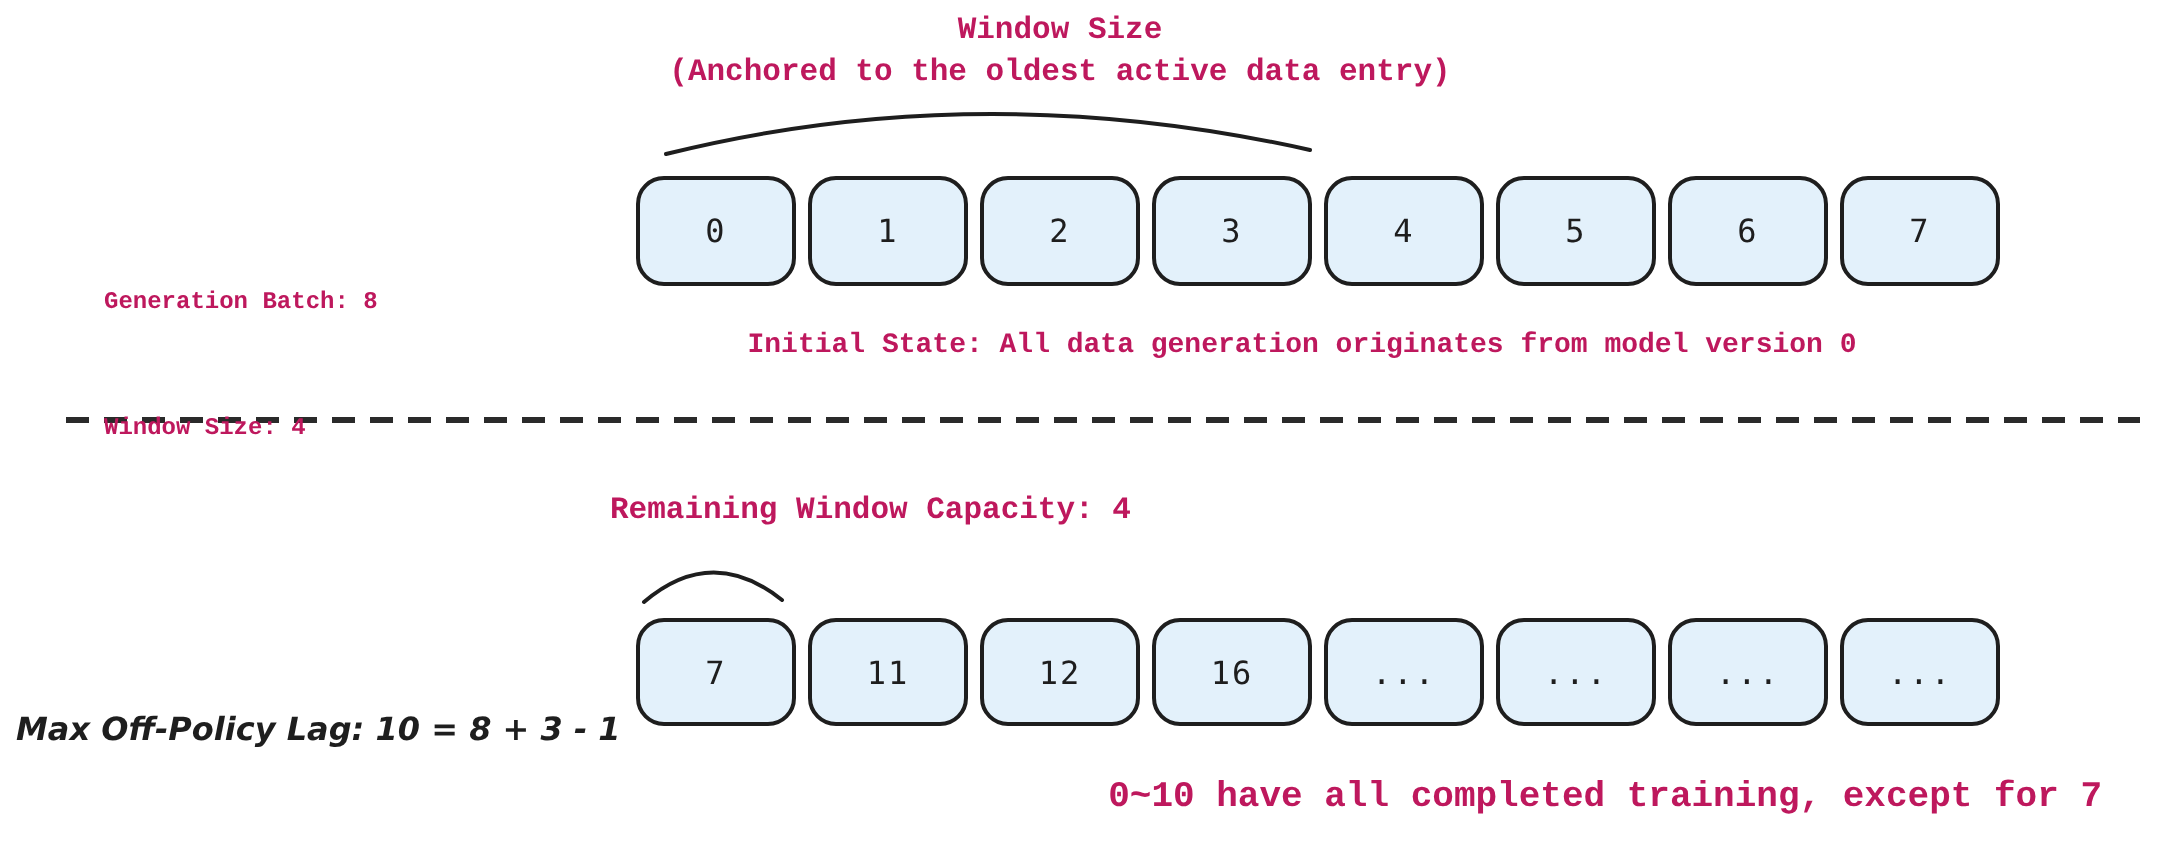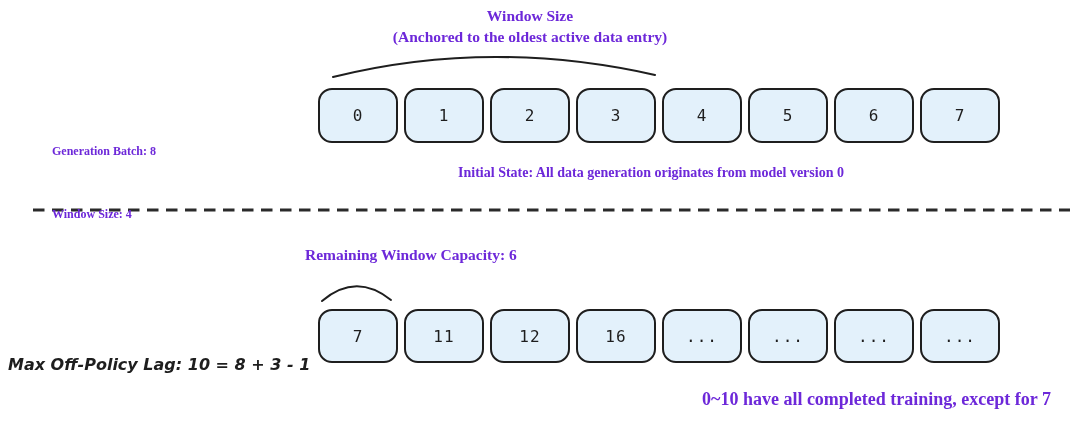--- a/index.html
+++ b/index.html
@@ -10,23 +10,23 @@
   .canvas {
     position: relative;
     width: 1080px;
     height: 421px;
     background: #ffffff;
     overflow: hidden;
     font-family: "DejaVu Sans Mono", monospace;
     color: #1e1e1e;
   }
   .mono {
-    font-family: Liberation Serif, serif;
+    font-family: Liberation Mono, monospace;
     font-weight: 600;
-    color: #6d28d9;
+    color: #be185d;
   }
   .hand {
     font-family: "DejaVu Sans", sans-serif;
     font-style: italic;
     font-weight: 600;
     color: #1e1e1e;
   }
   .heading {
     position: absolute;
     left: 110px;
@@ -132,21 +132,21 @@
     <div class="box">2</div>
     <div class="box">3</div>
     <div class="box">4</div>
     <div class="box">5</div>
     <div class="box">6</div>
     <div class="box">7</div>
   </div>
 
   <div class="caption-top mono">Initial State: All data generation originates from model version 0</div>
 
-  <div class="capacity-label mono">Remaining Window Capacity: 6</div>
+  <div class="capacity-label mono">Remaining Window Capacity: 4</div>
 
   <div class="annotations hand">
     <div>Max Off-Policy Lag: 10 = 8 + 3 - 1</div>
   </div>
 
   <div class="boxes-row row-bottom">
     <div class="box">7</div>
     <div class="box">11</div>
     <div class="box">12</div>
     <div class="box">16</div>

